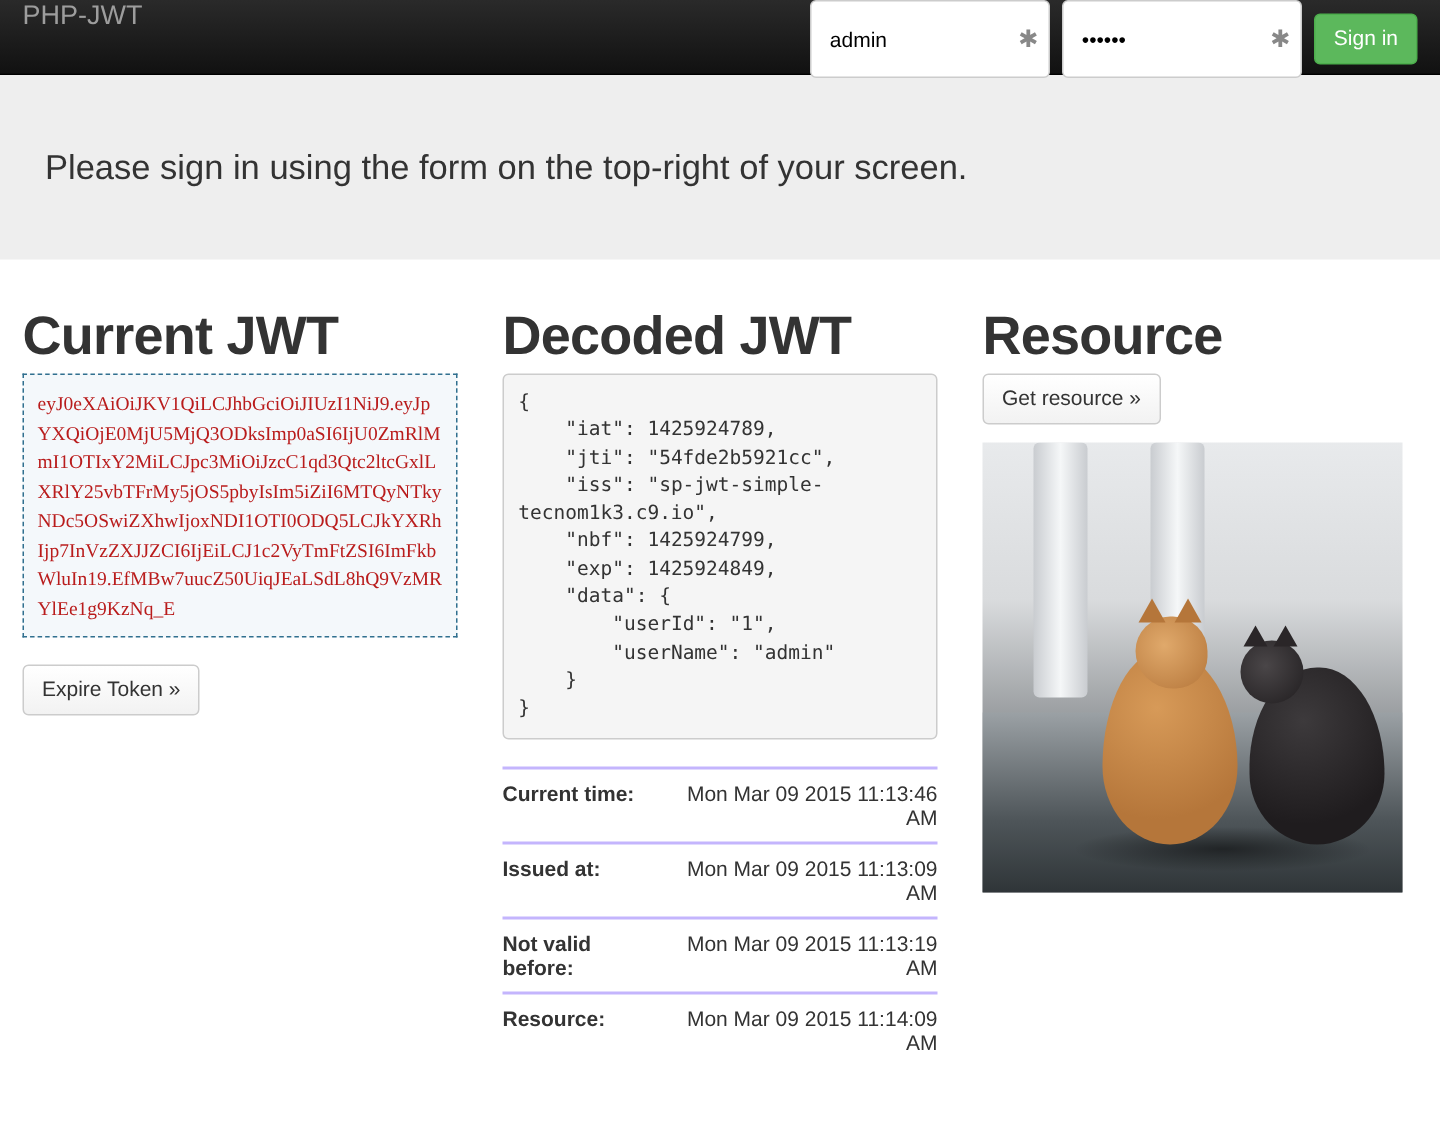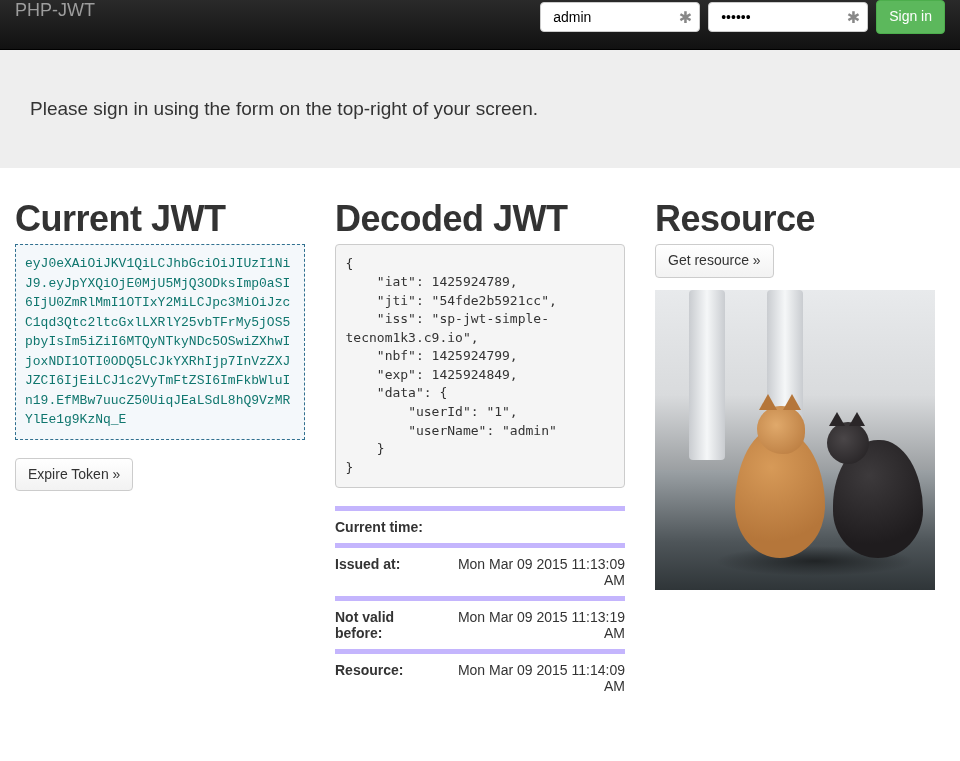--- a/index.html
+++ b/index.html
@@ -1,33 +1,33 @@
 <!DOCTYPE html>
 <html><head>
 <meta charset="utf-8">
 <style>
 *{box-sizing:border-box;margin:0;padding:0}
 body{font-family:"Helvetica Neue",Helvetica,Arial,sans-serif;font-size:14px;color:#333;background:#fff;width:960px}
 .navbar{background:#1b1b1b;background-image:linear-gradient(#2a2a2a,#111);border-bottom:1px solid #000;height:50px;display:flex;align-items:flex-start;padding:0 15px;justify-content:space-between}
 .brand{color:#9d9d9d;font-size:18px;text-decoration:none}
 .signin-form{display:flex;gap:8px;align-items:center}
-.signin-form input{height:30px;padding:6px 12px;font-size:14px;border:1px solid #ccc;border-radius:4px;width:160px;background:#fff}
+.signin-form input{height:52px;padding:6px 12px;font-size:14px;border:1px solid #ccc;border-radius:4px;width:160px;background:#fff}
 .btn{display:inline-block;padding:6px 12px;font-size:14px;font-weight:400;text-align:center;border:1px solid transparent;border-radius:4px;cursor:pointer;line-height:1.42857}
 .btn-success{color:#fff;background-color:#5cb85c;border-color:#4cae4c;font-weight:normal}
 .btn-default{color:#333;background:#fff;background-image:linear-gradient(#fff,#f2f2f2);border-color:#ccc}
 .jumbotron{background:#eee;padding:48px 30px;margin-bottom:30px}
-.jumbotron p{font-size:19px;font-weight:200;color:#333}
+.jumbotron p{font-size:23px;font-weight:200;color:#333}
 .container{padding:0 15px}
 .row{display:flex;gap:30px}
 .col{flex:1;min-width:0}
 h1{font-size:36px;font-weight:700;margin-bottom:4px;letter-spacing:-0.5px}
-.jwt-box{border:1px dashed #31708f;background:#f4f8fb;padding:9px;font-family:Liberation Mono, monospace;font-size:13px;word-break:break-all;line-height:1.5;color:#0f766e;margin-bottom:18px}
+.jwt-box{border:1px dashed #31708f;background:#f4f8fb;padding:9px;font-family:Liberation Serif, serif;font-size:13px;word-break:break-all;line-height:1.5;color:#b91c1c;margin-bottom:18px}
 pre.decoded{background:#f5f5f5;border:1px solid #ccc;border-radius:4px;padding:9.5px;font-family:Menlo,Monaco,Consolas,monospace;font-size:13px;line-height:1.42857;white-space:pre-wrap;word-wrap:break-word;color:#333;margin-bottom:18px}
 .dl{margin:0}
-.dl-row{display:flex;border-top:5px solid #c4b5fd;padding:8px 0;justify-content:space-between;gap:10px}
+.dl-row{display:flex;border-top:2px solid #c4b5fd;padding:8px 0;justify-content:flex-end;gap:10px}
 .dl-row dt{font-weight:bold;flex:0 0 110px}
 .dl-row dd{text-align:right;flex:1}
 .resource-img{margin-top:12px;width:280px;height:300px;background:linear-gradient(180deg,#e8eaec 0%,#d9dbdd 35%,#3a4044 100%);position:relative;overflow:hidden}
 .pillar{position:absolute;top:0;width:36px;height:170px;background:linear-gradient(90deg,#c9ccd0,#f5f7f8,#c9ccd0);border-radius:4px}
 .p1{left:34px}
 .p2{left:112px}
 .ground{position:absolute;bottom:0;left:0;right:0;height:120px;background:linear-gradient(180deg,#9ba1a5 0%,#4e5559 60%,#2f3538 100%)}
 .shadow{position:absolute;bottom:14px;left:60px;width:200px;height:30px;background:radial-gradient(ellipse at center,rgba(0,0,0,0.5),transparent 70%)}
 .cat{position:absolute;bottom:32px}
 .cat.orange{left:80px;width:90px;height:130px;background:radial-gradient(circle at 40% 30%,#d79a58,#b5763a 70%);border-radius:46% 54% 50% 50%/60% 60% 40% 40%}
@@ -83,20 +83,21 @@
     "nbf": 1425924799,
     "exp": 1425924849,
     "data": {
         "userId": "1",
         "userName": "admin"
     }
 }</pre>
       <dl class="dl">
         <div class="dl-row">
           <dt>Current time:</dt>
+          <dd>Mon Mar 09 2015 11:13:46 AM</dd>
         </div>
         <div class="dl-row">
           <dt>Issued at:</dt>
           <dd>Mon Mar 09 2015 11:13:09 AM</dd>
         </div>
         <div class="dl-row">
           <dt>Not valid before:</dt>
           <dd>Mon Mar 09 2015 11:13:19 AM</dd>
         </div>
         <div class="dl-row">

